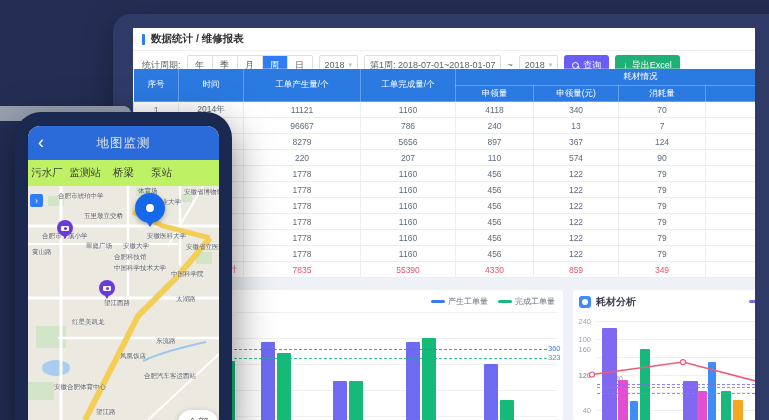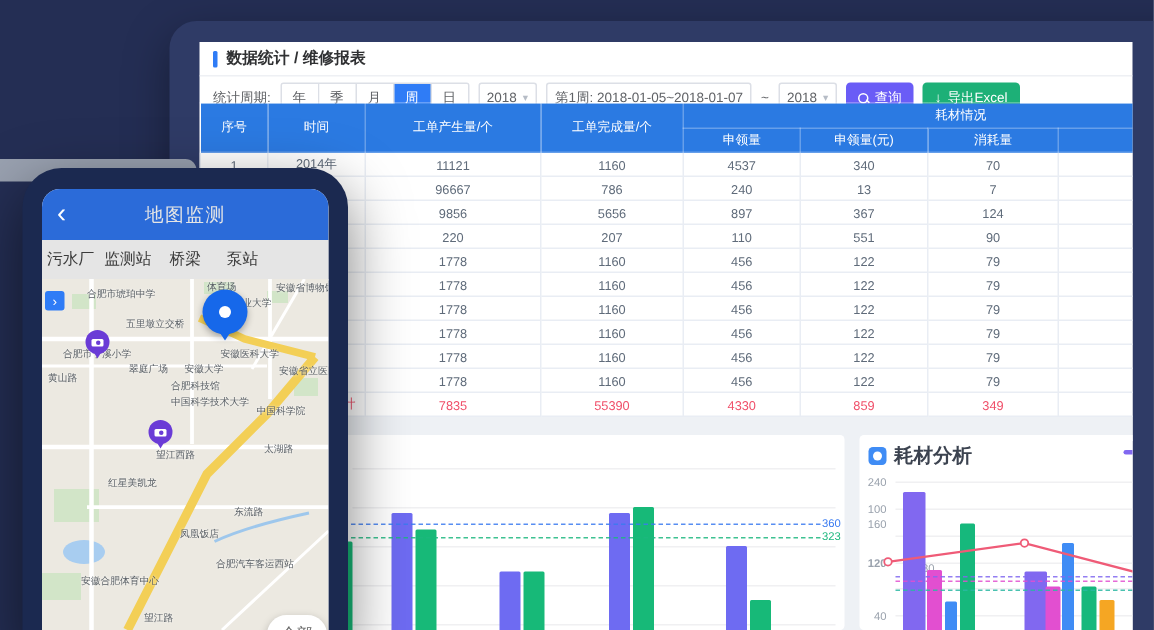--- a/index.html
+++ b/index.html
@@ -46,29 +46,29 @@
   #right-card{left:440px;width:190px;}
   .legend{position:absolute;right:8px;top:6px;display:flex;gap:10px;align-items:center;font-size:8px;color:#6b7280;}
   .legend-dash{width:14px;height:3px;border-radius:2px;display:inline-block;margin-right:3px;vertical-align:middle;}
   .gridline{position:absolute;height:1px;background:#f0f0f2;}
   .bar{position:absolute;border-radius:1px 1px 0 0;}
   .refline{position:absolute;border-top:1px dashed;opacity:.85;}
   .reflabel{position:absolute;font-size:7.5px;}
   .rc-title{position:absolute;left:6px;top:5px;display:flex;align-items:center;gap:5px;}
   .rc-icon{width:12px;height:12px;border-radius:3px;background:#3f8cf5;display:flex;align-items:center;justify-content:center;}
   .rc-icon i{width:6px;height:6px;background:#fff;border-radius:50%;display:block;}
-  .rc-title span{font-size:13px;font-weight:bold;color:#3c4350;}
+  .rc-title span{font-size:10px;font-weight:bold;color:#3c4350;}
   .ytick{position:absolute;font-size:7.5px;color:#9aa2ad;width:18px;text-align:right;}
   
   .phone{position:absolute;left:15px;top:112px;width:217px;height:320px;background:#1b2950;border-radius:26px 26px 0 0;box-shadow:0 14px 40px rgba(0,0,0,.5);z-index:5;}
   .pscreen{position:absolute;left:13px;top:14px;width:191px;height:294px;background:#fff;border-radius:12px 12px 0 0;overflow:hidden;}
   .p-header{position:absolute;left:0;top:0;width:100%;height:34px;background:#2b6bd9;display:flex;align-items:center;justify-content:center;}
   .p-back{position:absolute;left:10px;top:5px;color:#fff;font-size:18px;line-height:22px;cursor:pointer;}
   .p-title{color:#e5e5e5;font-size:12.5px;letter-spacing:1px;}
-  .p-tabs{position:absolute;left:0;top:34px;width:100%;height:26px;background:#e5e5e5;display:flex;border-bottom:1px solid #ececec;}
+  .p-tabs{position:absolute;left:0;top:34px;width:100%;height:26px;background:#bef264;display:flex;border-bottom:1px solid #ececec;}
   .p-tab{flex:1;display:flex;align-items:center;justify-content:center;font-size:10.5px;color:#3c3c3c;cursor:pointer;position:relative;}
   .p-tab.active{color:#2f7cf6;font-weight:bold;margin-top:48px;}
   .p-tab.active::after{content:"";position:absolute;left:18%;right:18%;bottom:0;height:2px;background:#2f7cf6;}
   .p-map{position:absolute;left:0;top:60px;width:191px;height:234px;background:#ece9e1;overflow:hidden;}
   .map-label{position:absolute;font-size:6.5px;color:#5a6066;white-space:nowrap;text-shadow:0 0 2px #fff;}
   .pin-blue{position:absolute;width:30px;height:30px;background:#1668ea;border-radius:50%;display:flex;align-items:center;justify-content:center;box-shadow:0 2px 5px rgba(0,0,0,.3);cursor:pointer;}
   .pin-blue i{width:8px;height:8px;background:#fff;border-radius:50%;display:block;}
   .pin-blue::after{content:"";position:absolute;left:11px;top:28px;border:4px solid transparent;border-top:6px solid #1668ea;}
   .pin-cam{position:absolute;width:16px;height:16px;background:#6a3bd6;border-radius:50%;display:flex;align-items:center;justify-content:center;cursor:pointer;}
   .pin-cam::after{content:"";position:absolute;left:4.5px;top:14px;border:3.5px solid transparent;border-top:5px solid #6a3bd6;}
@@ -98,21 +98,21 @@
             <div class="seg-item">季</div>
             <div class="seg-item">月</div>
             <div class="seg-item active">周</div>
             <div class="seg-item">日</div>
           </div>
         <div class="fbox">
           <span>2018</span>
           <span class="caret">▾</span>
         </div>
         <div class="fbox">
-          <span>第1周: 2018-01-05~2018-01-07</span>
+          <span>第1周: 2018-07-01~2018-01-07</span>
         </div>
         <span>~</span>
         <div class="fbox">
           <span>2018</span>
           <span class="caret">▾</span>
         </div>
         <div class="btn btn-query">
           <span class="mag"></span>
           <span>查询</span>
         </div>
@@ -148,52 +148,52 @@
                 <th>消耗量</th>
                 <th>金额</th>
               </tr>
             </thead>
             <tbody>
               <tr>
                 <td>1</td>
                 <td>2014年</td>
                 <td>11121</td>
                 <td>1160</td>
-                <td>4537</td>
+                <td>4118</td>
                 <td>340</td>
                 <td>70</td>
                 <td>2500</td>
               </tr>
               <tr>
                 <td></td>
                 <td></td>
                 <td>96667</td>
                 <td>786</td>
                 <td>240</td>
                 <td>13</td>
                 <td>7</td>
                 <td>650</td>
               </tr>
               <tr>
                 <td></td>
                 <td></td>
-                <td>9856</td>
+                <td>8279</td>
                 <td>5656</td>
                 <td>897</td>
                 <td>367</td>
                 <td>124</td>
                 <td>129</td>
               </tr>
               <tr>
                 <td></td>
                 <td></td>
                 <td>220</td>
                 <td>207</td>
                 <td>110</td>
-                <td>551</td>
+                <td>574</td>
                 <td>90</td>
                 <td>19</td>
               </tr>
               <tr>
                 <td></td>
                 <td></td>
                 <td>1778</td>
                 <td>1160</td>
                 <td>456</td>
                 <td>122</td>
@@ -267,20 +267,24 @@
                 <td>53</td>
                 <td>111</td>
                 <td>141</td>
               </tr>
             </tbody>
           </table>
       </div>
 
       <div class="charts-strip">
         <div class="chart-card" id="left-card">
+            <div class="legend">
+              <span><span class="legend-dash" style="background: rgb(58, 123, 240);"></span>产生工单量</span>
+              <span><span class="legend-dash" style="background: rgb(28, 184, 126);"></span>完成工单量</span>
+            </div>
             <div class="gridline" style="left: 96px; width: 322px; top: 22px;"></div>
             <div class="gridline" style="left: 96px; width: 322px; top: 48px;"></div>
             <div class="gridline" style="left: 96px; width: 322px; top: 74px;"></div>
             <div class="gridline" style="left: 96px; width: 322px; top: 100px;"></div>
             <div class="gridline" style="left: 96px; width: 322px; top: 126px;"></div>
             <div class="bar" style="left: 66px; top: 62.665px; width: 14px; height: 67.335px; background: rgb(110, 107, 242);"></div>
             <div class="bar" style="left: 122px; top: 51.73px; width: 14px; height: 78.27px; background: rgb(110, 107, 242);"></div>
             <div class="bar" style="left: 194px; top: 90.61px; width: 14px; height: 39.39px; background: rgb(110, 107, 242);"></div>
             <div class="bar" style="left: 267px; top: 51.73px; width: 14px; height: 78.27px; background: rgb(110, 107, 242);"></div>
             <div class="bar" style="left: 345px; top: 73.6px; width: 14px; height: 56.4px; background: rgb(110, 107, 242);"></div>

